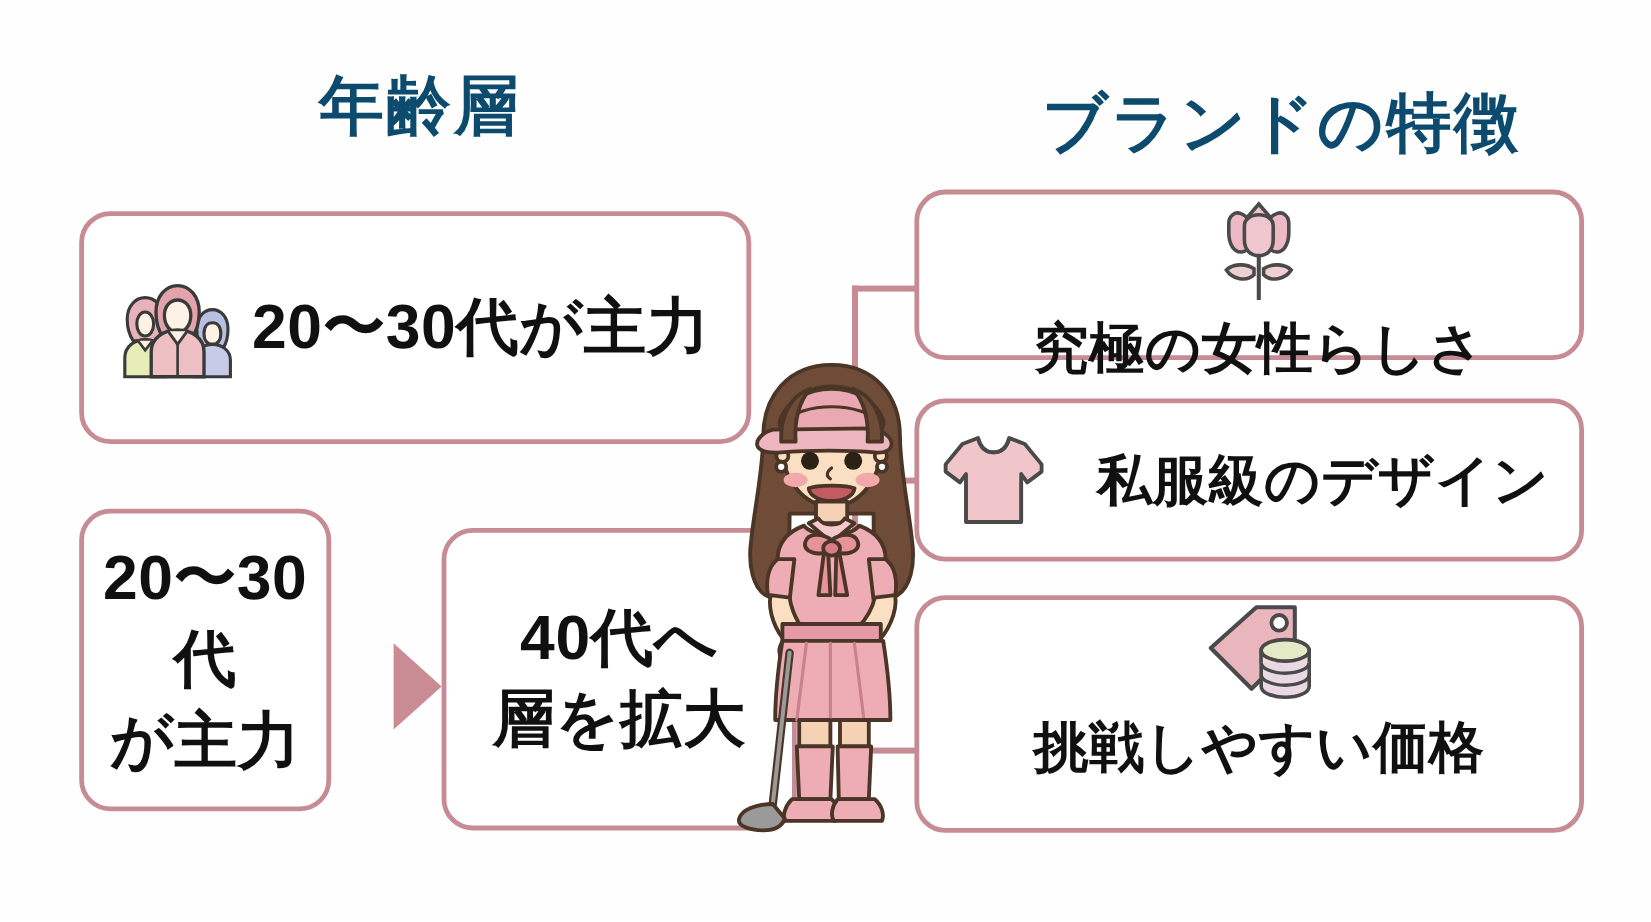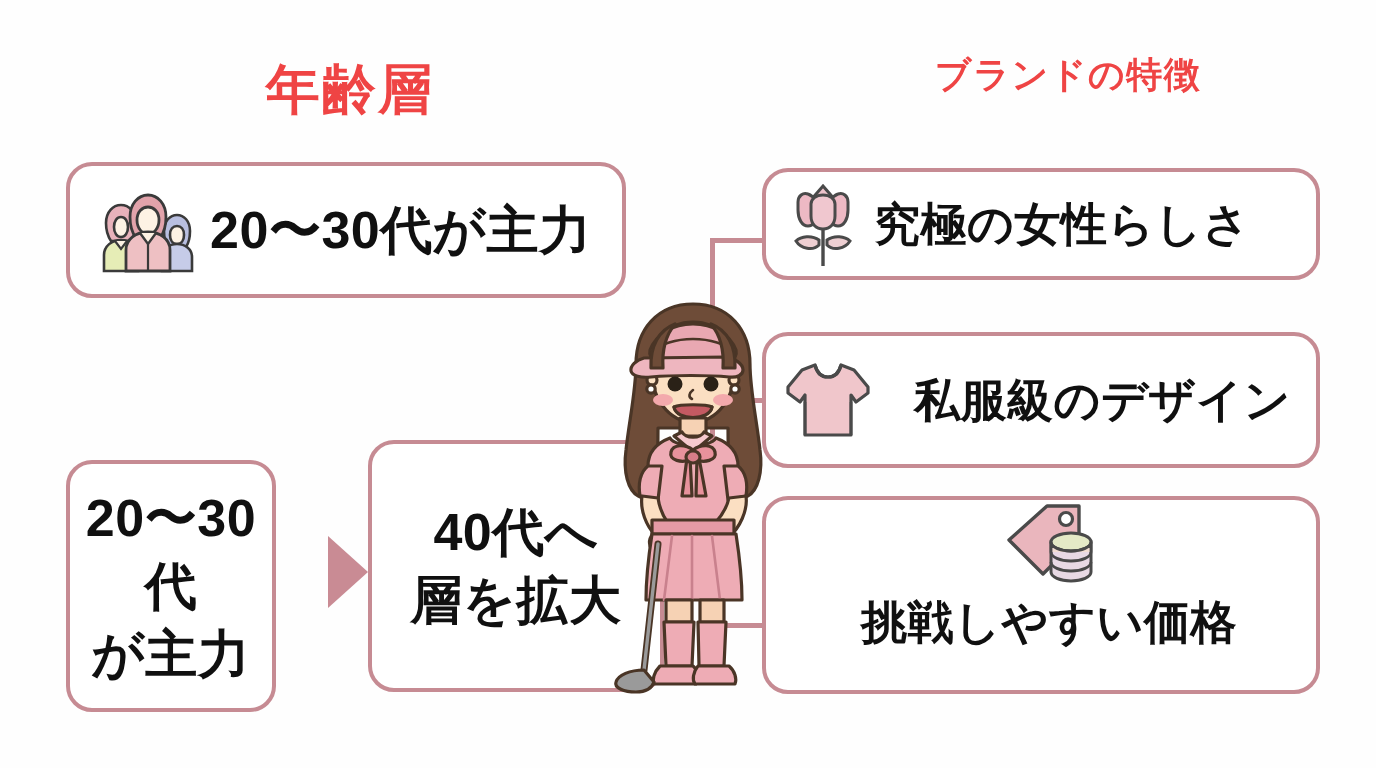--- a/index.html
+++ b/index.html
@@ -15,37 +15,37 @@
     width: 1376px;
     height: 768px;
     background: #fefefe;
     overflow: hidden;
   }
 
   
   .heading {
     position: absolute;
     font-weight: bold;
-    color: #ef4444;
+    color: #0c4a6e;
     letter-spacing: 0.04em;
     white-space: nowrap;
     text-align: center;
   }
   #heading-age {
     left: 170px;
     top: 58px;
     width: 360px;
     font-size: 54px;
     line-height: 62px;
   }
   #heading-brand {
     left: 860px;
-    top: 44px;
+    top: 72px;
     width: 460px;
-    font-size: 36px;
+    font-size: 54px;
     line-height: 62px;
     transform: translateX(-22px);
   }
 
   
   .box {
     position: absolute;
     box-sizing: border-box;
     background: #ffffff;
     border: 4px solid #c68b93;
@@ -56,33 +56,33 @@
   .box-text {
     font-weight: bold;
     color: #101010;
     letter-spacing: 0.01em;
     white-space: pre-line;
   }
 
   
   #box-age-main {
     left: 66px;
-    top: 162px;
+    top: 176px;
     width: 560px;
-    height: 136px;
+    height: 194px;
     padding-left: 22px;
   }
   #box-age-main .box-text {
     font-size: 52px;
     line-height: 58px;
   }
 
   #box-shift-from {
     left: 66px;
-    top: 460px;
+    top: 424px;
     width: 210px;
     height: 252px;
     justify-content: center;
   }
   #box-shift-from .box-text {
     font-size: 52px;
     line-height: 68px;
     text-align: center;
   }
 
@@ -103,21 +103,21 @@
   .box-feature {
     left: 762px;
     width: 558px;
     padding-left: 16px;
     gap: 10px;
   }
   .box-feature .box-text {
     font-size: 46px;
     line-height: 52px;
   }
-  #box-feature-0 { top: 168px;  height: 112px; }
+  #box-feature-0 { top: 158px;  height: 142px; flex-direction: column; }
   #box-feature-1 { top: 332px;  height: 136px; gap: 40px; }
   #box-feature-2 { top: 496px;  height: 198px; flex-direction: column; }
 
   
   #shift-arrow {
     position: absolute;
     left: 328px;
     top: 536px;
     width: 0;
     height: 0;

